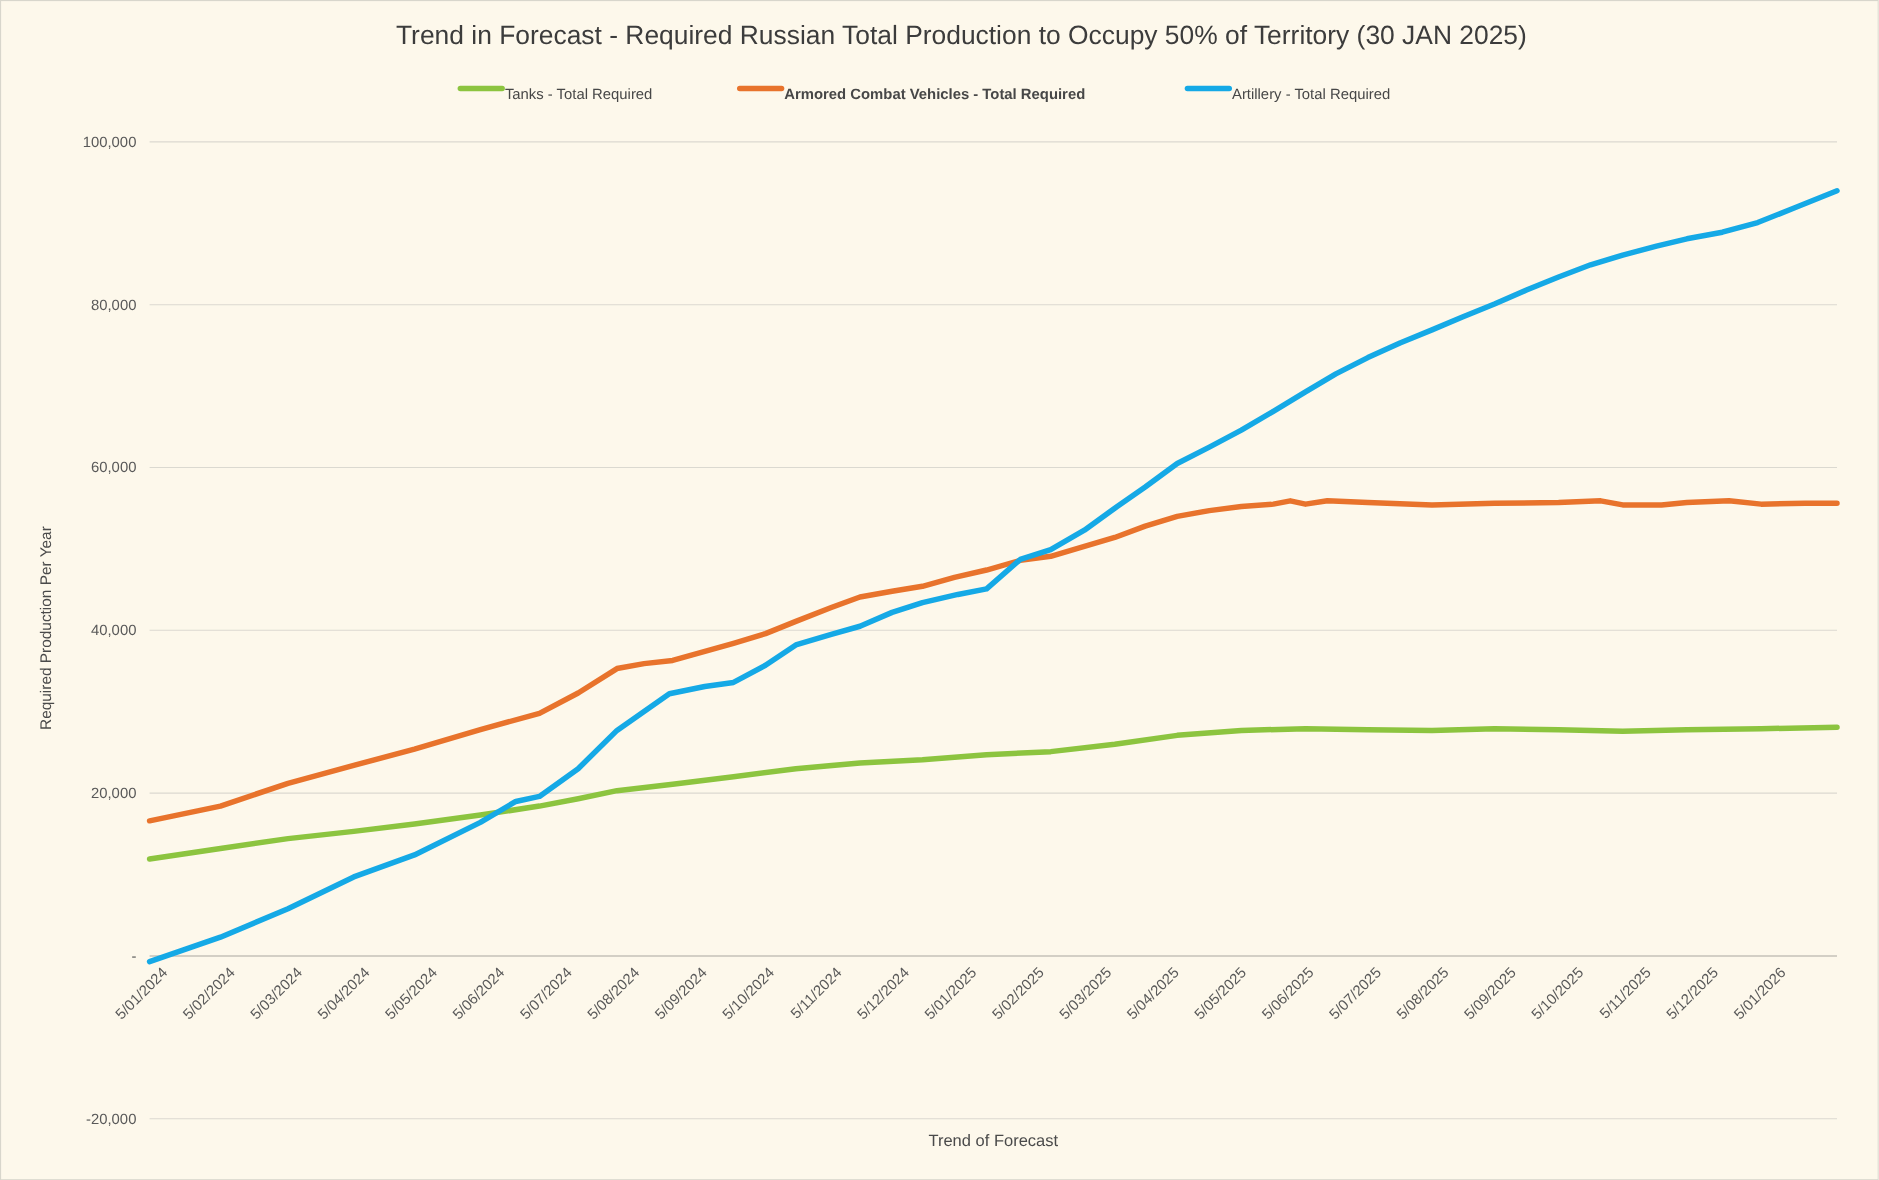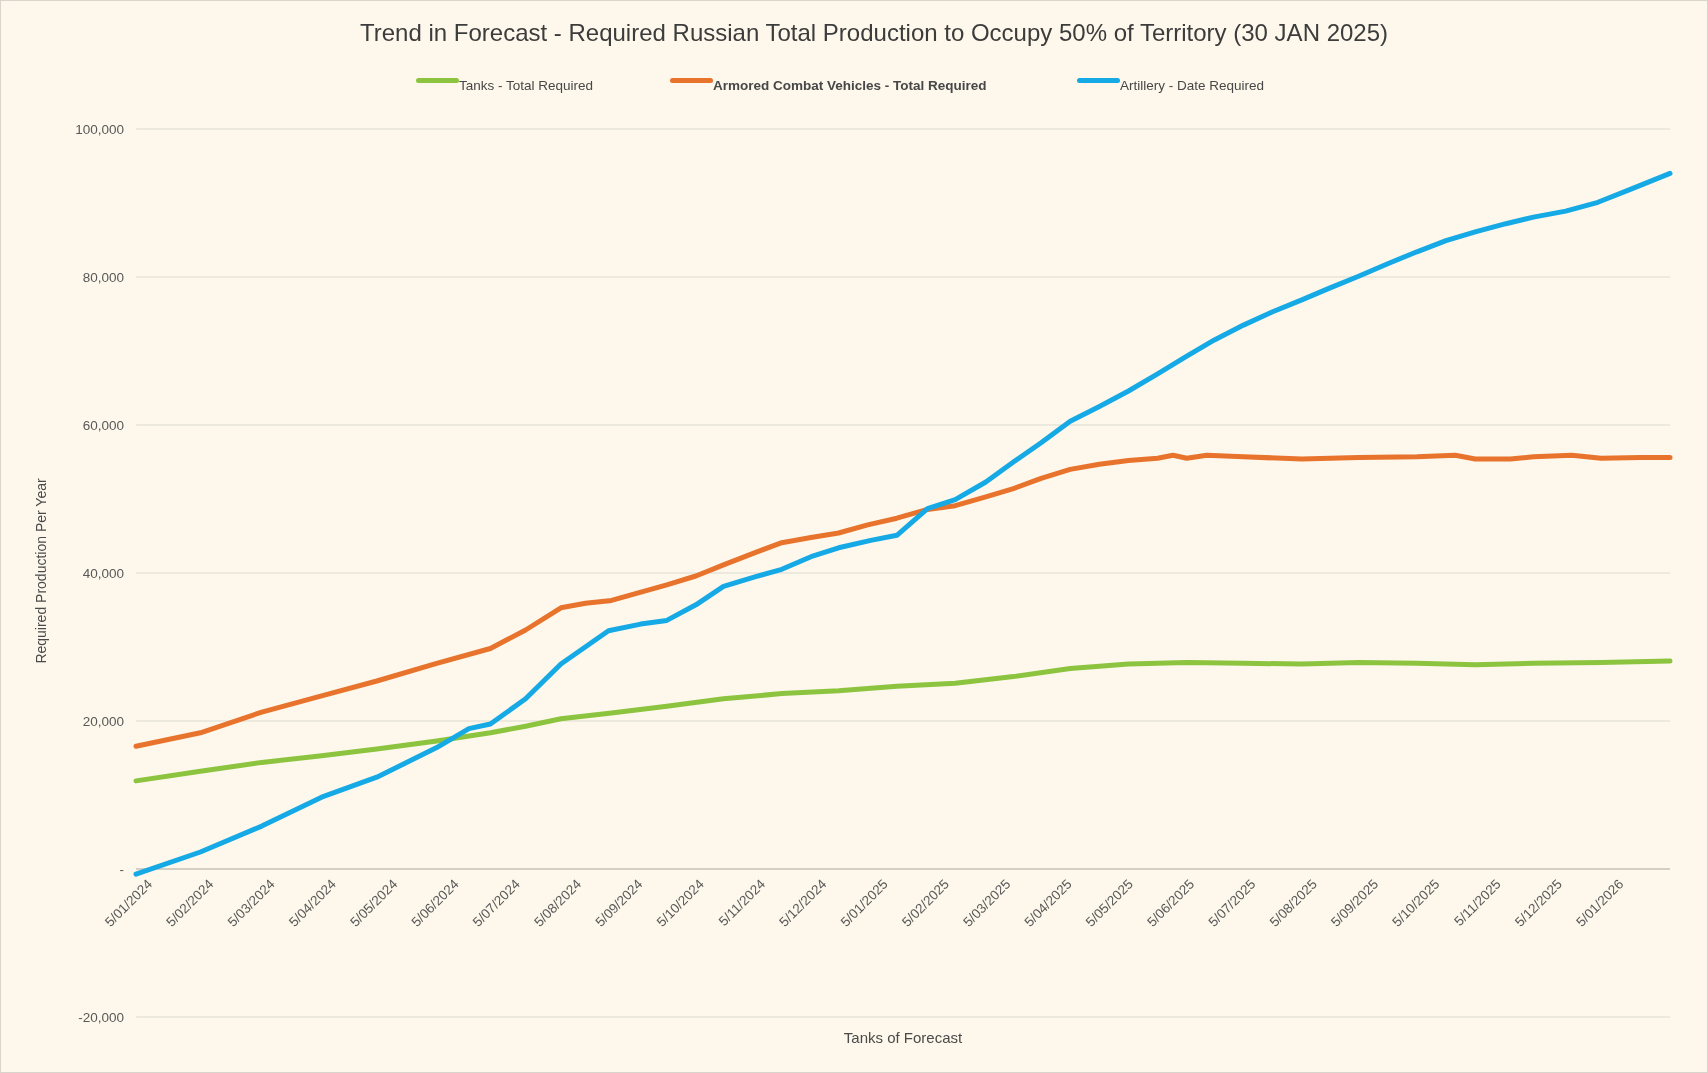--- a/index.html
+++ b/index.html
@@ -27,21 +27,21 @@
   <div class="legend-item" id="li-0">
     <span class="legend-swatch" style="background: rgb(140, 196, 63);"></span>
     <span class="legend-label">Tanks - Total Required</span>
   </div>
   <div class="legend-item" id="li-1">
     <span class="legend-swatch" style="background: rgb(232, 115, 44);"></span>
     <span class="legend-label">Armored Combat Vehicles - Total Required</span>
   </div>
   <div class="legend-item" id="li-2">
     <span class="legend-swatch" style="background: rgb(21, 169, 230);"></span>
-    <span class="legend-label">Artillery - Date Required</span>
+    <span class="legend-label">Artillery - Total Required</span>
   </div>
 
   <svg id="plot" width="1708" height="1073">
       <line x1="135" y1="128" x2="1669" y2="128" stroke="#DBD9D0" stroke-width="1"></line>
       <text x="123" y="132.5" text-anchor="end">100,000</text>
       <line x1="135" y1="276" x2="1669" y2="276" stroke="#DBD9D0" stroke-width="1"></line>
       <text x="123" y="280.5" text-anchor="end">80,000</text>
       <line x1="135" y1="424" x2="1669" y2="424" stroke="#DBD9D0" stroke-width="1"></line>
       <text x="123" y="428.5" text-anchor="end">60,000</text>
       <line x1="135" y1="572" x2="1669" y2="572" stroke="#DBD9D0" stroke-width="1"></line>
@@ -76,14 +76,14 @@
       <text transform="translate(1439.3,884) rotate(-45)" text-anchor="end">5/10/2025</text>
       <text transform="translate(1500.6,884) rotate(-45)" text-anchor="end">5/11/2025</text>
       <text transform="translate(1561.8999999999999,884) rotate(-45)" text-anchor="end">5/12/2025</text>
       <text transform="translate(1623.1999999999998,884) rotate(-45)" text-anchor="end">5/01/2026</text>
       <path d="M135.0 779.9 L199.4 770.3 L260.8 761.4 L320.6 754.8 L375.8 748.1 L435.7 740.0 L489.4 731.8 L524.6 725.2 L559.9 717.8 L610.5 711.9 L665.8 705.2 L722.5 697.8 L780.8 692.6 L837.6 689.7 L895.9 685.2 L954.2 682.3 L1012.4 675.6 L1069.2 667.5 L1127.5 663.0 L1185.8 661.5 L1242.5 662.3 L1300.8 663.0 L1357.6 661.5 L1415.9 662.3 L1474.2 663.8 L1532.5 662.3 L1600.0 661.5 L1669.0 660.1" fill="none" stroke="#8CC43F" stroke-width="5" stroke-linecap="round" stroke-linejoin="round"></path>
       <path d="M135.0 745.2 L199.4 731.8 L260.8 711.1 L320.6 694.8 L375.8 680.0 L435.7 662.3 L489.4 647.5 L524.6 629.0 L559.9 606.8 L584.5 602.3 L610.5 599.4 L665.8 583.8 L694.9 575.0 L722.5 563.9 L754.7 551.3 L780.8 541.7 L810.0 536.5 L837.6 532.0 L866.7 523.9 L895.9 517.2 L926.5 508.4 L954.2 504.7 L984.8 495.8 L1012.4 487.6 L1040.1 477.3 L1069.2 468.4 L1098.4 463.2 L1127.5 459.5 L1156.6 457.3 L1172.0 454.3 L1185.8 457.3 L1205.7 454.3 L1242.5 455.8 L1300.8 458.0 L1357.6 456.6 L1415.9 455.8 L1454.2 454.3 L1474.2 458.0 L1509.5 458.0 L1532.5 455.8 L1570.8 454.3 L1600.0 457.3 L1639.9 456.6 L1669.0 456.6" fill="none" stroke="#E8732C" stroke-width="5" stroke-linecap="round" stroke-linejoin="round"></path>
       <path d="M135.0 873.2 L199.4 851.0 L260.8 825.1 L320.6 796.2 L375.8 776.2 L435.7 746.6 L467.9 727.6 L489.4 723.0 L524.6 697.8 L559.9 663.0 L607.5 629.7 L639.7 623.1 L665.8 619.4 L694.9 603.8 L722.5 585.3 L754.7 575.7 L780.8 568.3 L810.0 555.7 L837.6 546.8 L869.8 539.4 L895.9 534.3 L926.5 507.6 L954.2 498.7 L984.8 481.0 L1012.4 461.0 L1040.1 441.8 L1069.2 420.3 L1098.4 405.5 L1127.5 390.0 L1156.6 372.9 L1185.8 355.2 L1213.4 338.9 L1242.5 324.1 L1271.7 310.8 L1300.8 298.9 L1328.5 287.1 L1357.6 275.3 L1386.7 262.7 L1415.9 250.8 L1445.0 239.7 L1474.2 230.9 L1504.9 222.7 L1532.5 216.1 L1564.7 210.1 L1596.9 201.3 L1630.6 187.9 L1669.0 172.4" fill="none" stroke="#15A9E6" stroke-width="5" stroke-linecap="round" stroke-linejoin="round"></path>
     </svg>
 
   <div class="y-axis-title">Required Production Per Year</div>
-  <div class="x-axis-title">Tanks of Forecast</div>
+  <div class="x-axis-title">Trend of Forecast</div>
 </div>
 
 </body></html>

